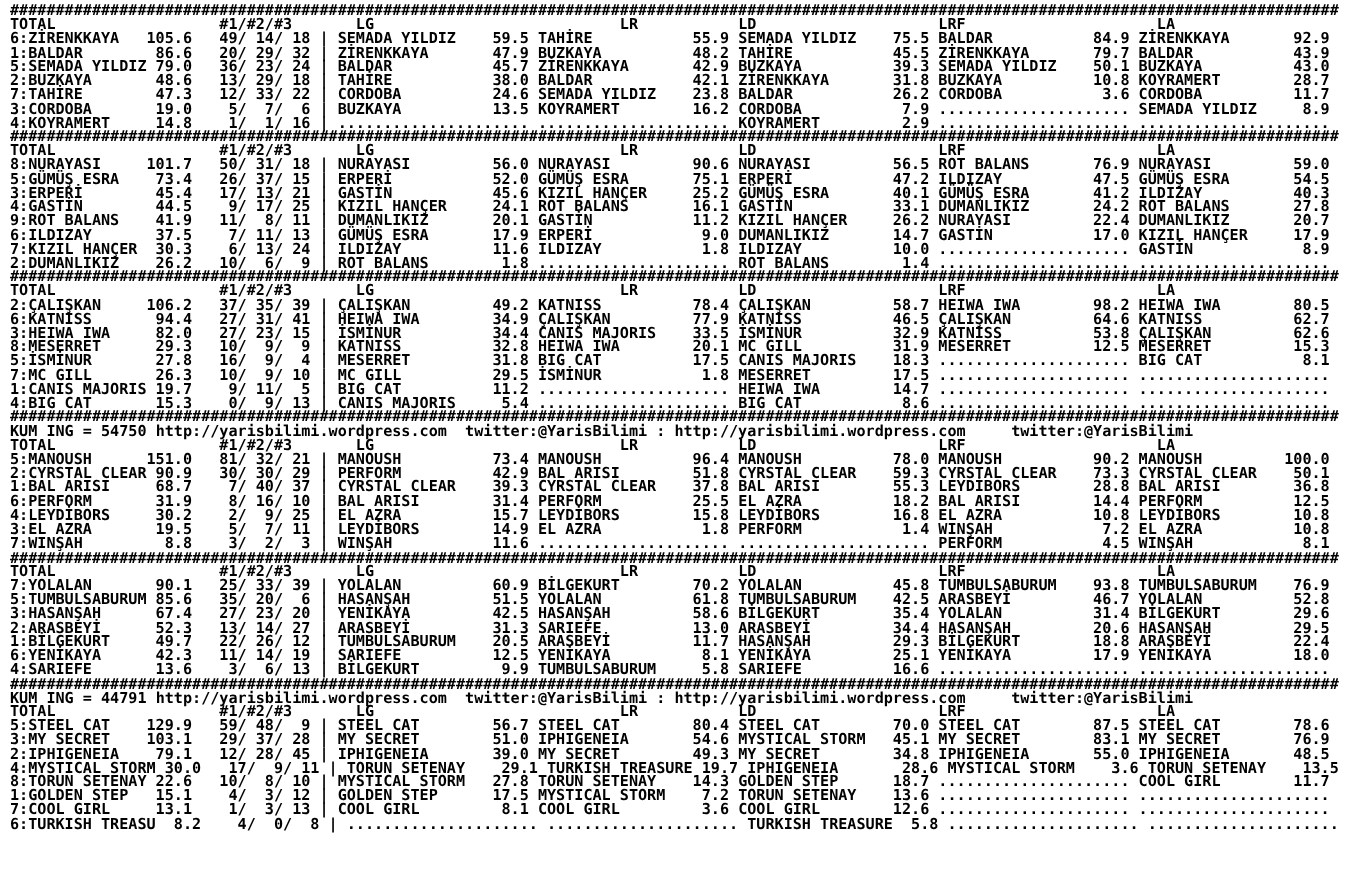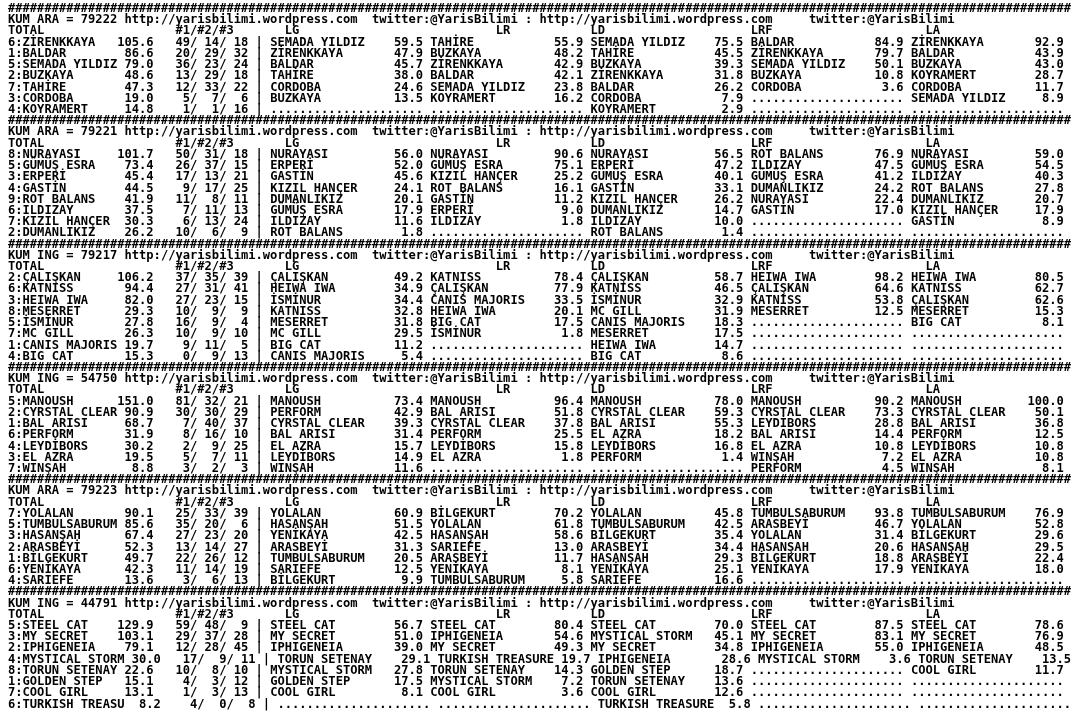--- a/index.html
+++ b/index.html
@@ -14,63 +14,59 @@
     letter-spacing:0;
   }
   .line{white-space:pre;height:11.22px;}
   .cell{white-space:pre;}
 </style>
 </head>
 <body>
 
 <div id="doc">
     <div class="line"><span class="cell">##################################################################################################################################################</span></div>
-    <div class="line"><span class="cell">KUM ARA = 79222 </span><span class="cell">http://yarisbilimi.wordpress.com</span><span class="cell">  </span><span class="cell">twitter:@YarisBilimi</span><span class="cell"> : </span><span class="cell">http://yarisbilimi.wordpress.com</span><span class="cell">     </span><span class="cell">twitter:@YarisBilimi</span></div>
     <div class="line"><span class="cell"></span><span class="cell">TOTAL</span><span class="cell">                  </span><span class="cell">#1/#2/#3</span><span class="cell">       </span><span class="cell">LG</span><span class="cell">                           </span><span class="cell">LR</span><span class="cell">           </span><span class="cell">LD</span><span class="cell">                    </span><span class="cell">LRF</span><span class="cell">                     </span><span class="cell">LA</span></div>
     <div class="line"><span class="cell">6:ZİRENKKAYA   </span><span class="cell">105.6</span><span class="cell">  </span><span class="cell"> 49/ 14/ 18</span><span class="cell"> | </span><span class="cell">SEMADA YILDIZ   </span><span class="cell"> 59.5</span><span class="cell"> </span><span class="cell">TAHİRE          </span><span class="cell"> 55.9</span><span class="cell"> </span><span class="cell">SEMADA YILDIZ   </span><span class="cell"> 75.5</span><span class="cell"> </span><span class="cell">BALDAR          </span><span class="cell"> 84.9</span><span class="cell"> </span><span class="cell">ZİRENKKAYA      </span><span class="cell"> 92.9</span></div>
     <div class="line"><span class="cell">1:BALDAR       </span><span class="cell"> 86.6</span><span class="cell">  </span><span class="cell"> 20/ 29/ 32</span><span class="cell"> | </span><span class="cell">ZİRENKKAYA      </span><span class="cell"> 47.9</span><span class="cell"> </span><span class="cell">BUZKAYA         </span><span class="cell"> 48.2</span><span class="cell"> </span><span class="cell">TAHİRE          </span><span class="cell"> 45.5</span><span class="cell"> </span><span class="cell">ZİRENKKAYA      </span><span class="cell"> 79.7</span><span class="cell"> </span><span class="cell">BALDAR          </span><span class="cell"> 43.9</span></div>
     <div class="line"><span class="cell">5:SEMADA YILDIZ</span><span class="cell"> 79.0</span><span class="cell">  </span><span class="cell"> 36/ 23/ 24</span><span class="cell"> | </span><span class="cell">BALDAR          </span><span class="cell"> 45.7</span><span class="cell"> </span><span class="cell">ZİRENKKAYA      </span><span class="cell"> 42.9</span><span class="cell"> </span><span class="cell">BUZKAYA         </span><span class="cell"> 39.3</span><span class="cell"> </span><span class="cell">SEMADA YILDIZ   </span><span class="cell"> 50.1</span><span class="cell"> </span><span class="cell">BUZKAYA         </span><span class="cell"> 43.0</span></div>
     <div class="line"><span class="cell">2:BUZKAYA      </span><span class="cell"> 48.6</span><span class="cell">  </span><span class="cell"> 13/ 29/ 18</span><span class="cell"> | </span><span class="cell">TAHİRE          </span><span class="cell"> 38.0</span><span class="cell"> </span><span class="cell">BALDAR          </span><span class="cell"> 42.1</span><span class="cell"> </span><span class="cell">ZİRENKKAYA      </span><span class="cell"> 31.8</span><span class="cell"> </span><span class="cell">BUZKAYA         </span><span class="cell"> 10.8</span><span class="cell"> </span><span class="cell">KOYRAMERT       </span><span class="cell"> 28.7</span></div>
     <div class="line"><span class="cell">7:TAHİRE       </span><span class="cell"> 47.3</span><span class="cell">  </span><span class="cell"> 12/ 33/ 22</span><span class="cell"> | </span><span class="cell">CORDOBA         </span><span class="cell"> 24.6</span><span class="cell"> </span><span class="cell">SEMADA YILDIZ   </span><span class="cell"> 23.8</span><span class="cell"> </span><span class="cell">BALDAR          </span><span class="cell"> 26.2</span><span class="cell"> </span><span class="cell">CORDOBA         </span><span class="cell">  3.6</span><span class="cell"> </span><span class="cell">CORDOBA         </span><span class="cell"> 11.7</span></div>
     <div class="line"><span class="cell">3:CORDOBA      </span><span class="cell"> 19.0</span><span class="cell">  </span><span class="cell">  5/  7/  6</span><span class="cell"> | </span><span class="cell">BUZKAYA         </span><span class="cell"> 13.5</span><span class="cell"> </span><span class="cell">KOYRAMERT       </span><span class="cell"> 16.2</span><span class="cell"> </span><span class="cell">CORDOBA         </span><span class="cell">  7.9</span><span class="cell"> </span><span class="cell">.....................</span><span class="cell"> </span><span class="cell">SEMADA YILDIZ   </span><span class="cell">  8.9</span></div>
     <div class="line"><span class="cell">4:KOYRAMERT    </span><span class="cell"> 14.8</span><span class="cell">  </span><span class="cell">  1/  1/ 16</span><span class="cell"> | </span><span class="cell">.....................</span><span class="cell"> </span><span class="cell">.....................</span><span class="cell"> </span><span class="cell">KOYRAMERT       </span><span class="cell">  2.9</span><span class="cell"> </span><span class="cell">.....................</span><span class="cell"> </span><span class="cell">.....................</span></div>
     <div class="line"><span class="cell">##################################################################################################################################################</span></div>
-    <div class="line"><span class="cell">KUM ARA = 79221 </span><span class="cell">http://yarisbilimi.wordpress.com</span><span class="cell">  </span><span class="cell">twitter:@YarisBilimi</span><span class="cell"> : </span><span class="cell">http://yarisbilimi.wordpress.com</span><span class="cell">     </span><span class="cell">twitter:@YarisBilimi</span></div>
     <div class="line"><span class="cell"></span><span class="cell">TOTAL</span><span class="cell">                  </span><span class="cell">#1/#2/#3</span><span class="cell">       </span><span class="cell">LG</span><span class="cell">                           </span><span class="cell">LR</span><span class="cell">           </span><span class="cell">LD</span><span class="cell">                    </span><span class="cell">LRF</span><span class="cell">                     </span><span class="cell">LA</span></div>
     <div class="line"><span class="cell">8:NURAYASI     </span><span class="cell">101.7</span><span class="cell">  </span><span class="cell"> 50/ 31/ 18</span><span class="cell"> | </span><span class="cell">NURAYASI        </span><span class="cell"> 56.0</span><span class="cell"> </span><span class="cell">NURAYASI        </span><span class="cell"> 90.6</span><span class="cell"> </span><span class="cell">NURAYASI        </span><span class="cell"> 56.5</span><span class="cell"> </span><span class="cell">ROT BALANS      </span><span class="cell"> 76.9</span><span class="cell"> </span><span class="cell">NURAYASI        </span><span class="cell"> 59.0</span></div>
     <div class="line"><span class="cell">5:GÜMÜŞ ESRA   </span><span class="cell"> 73.4</span><span class="cell">  </span><span class="cell"> 26/ 37/ 15</span><span class="cell"> | </span><span class="cell">ERPERİ          </span><span class="cell"> 52.0</span><span class="cell"> </span><span class="cell">GÜMÜŞ ESRA      </span><span class="cell"> 75.1</span><span class="cell"> </span><span class="cell">ERPERİ          </span><span class="cell"> 47.2</span><span class="cell"> </span><span class="cell">ILDIZAY         </span><span class="cell"> 47.5</span><span class="cell"> </span><span class="cell">GÜMÜŞ ESRA      </span><span class="cell"> 54.5</span></div>
     <div class="line"><span class="cell">3:ERPERİ       </span><span class="cell"> 45.4</span><span class="cell">  </span><span class="cell"> 17/ 13/ 21</span><span class="cell"> | </span><span class="cell">GASTİN          </span><span class="cell"> 45.6</span><span class="cell"> </span><span class="cell">KIZIL HANÇER    </span><span class="cell"> 25.2</span><span class="cell"> </span><span class="cell">GÜMÜŞ ESRA      </span><span class="cell"> 40.1</span><span class="cell"> </span><span class="cell">GÜMÜŞ ESRA      </span><span class="cell"> 41.2</span><span class="cell"> </span><span class="cell">ILDIZAY         </span><span class="cell"> 40.3</span></div>
     <div class="line"><span class="cell">4:GASTİN       </span><span class="cell"> 44.5</span><span class="cell">  </span><span class="cell">  9/ 17/ 25</span><span class="cell"> | </span><span class="cell">KIZIL HANÇER    </span><span class="cell"> 24.1</span><span class="cell"> </span><span class="cell">ROT BALANS      </span><span class="cell"> 16.1</span><span class="cell"> </span><span class="cell">GASTİN          </span><span class="cell"> 33.1</span><span class="cell"> </span><span class="cell">DUMANLIKIZ      </span><span class="cell"> 24.2</span><span class="cell"> </span><span class="cell">ROT BALANS      </span><span class="cell"> 27.8</span></div>
     <div class="line"><span class="cell">9:ROT BALANS   </span><span class="cell"> 41.9</span><span class="cell">  </span><span class="cell"> 11/  8/ 11</span><span class="cell"> | </span><span class="cell">DUMANLIKIZ      </span><span class="cell"> 20.1</span><span class="cell"> </span><span class="cell">GASTİN          </span><span class="cell"> 11.2</span><span class="cell"> </span><span class="cell">KIZIL HANÇER    </span><span class="cell"> 26.2</span><span class="cell"> </span><span class="cell">NURAYASI        </span><span class="cell"> 22.4</span><span class="cell"> </span><span class="cell">DUMANLIKIZ      </span><span class="cell"> 20.7</span></div>
     <div class="line"><span class="cell">6:ILDIZAY      </span><span class="cell"> 37.5</span><span class="cell">  </span><span class="cell">  7/ 11/ 13</span><span class="cell"> | </span><span class="cell">GÜMÜŞ ESRA      </span><span class="cell"> 17.9</span><span class="cell"> </span><span class="cell">ERPERİ          </span><span class="cell">  9.0</span><span class="cell"> </span><span class="cell">DUMANLIKIZ      </span><span class="cell"> 14.7</span><span class="cell"> </span><span class="cell">GASTİN          </span><span class="cell"> 17.0</span><span class="cell"> </span><span class="cell">KIZIL HANÇER    </span><span class="cell"> 17.9</span></div>
     <div class="line"><span class="cell">7:KIZIL HANÇER </span><span class="cell"> 30.3</span><span class="cell">  </span><span class="cell">  6/ 13/ 24</span><span class="cell"> | </span><span class="cell">ILDIZAY         </span><span class="cell"> 11.6</span><span class="cell"> </span><span class="cell">ILDIZAY         </span><span class="cell">  1.8</span><span class="cell"> </span><span class="cell">ILDIZAY         </span><span class="cell"> 10.0</span><span class="cell"> </span><span class="cell">.....................</span><span class="cell"> </span><span class="cell">GASTİN          </span><span class="cell">  8.9</span></div>
     <div class="line"><span class="cell">2:DUMANLIKIZ   </span><span class="cell"> 26.2</span><span class="cell">  </span><span class="cell"> 10/  6/  9</span><span class="cell"> | </span><span class="cell">ROT BALANS      </span><span class="cell">  1.8</span><span class="cell"> </span><span class="cell">.....................</span><span class="cell"> </span><span class="cell">ROT BALANS      </span><span class="cell">  1.4</span><span class="cell"> </span><span class="cell">.....................</span><span class="cell"> </span><span class="cell">.....................</span></div>
     <div class="line"><span class="cell">##################################################################################################################################################</span></div>
-    <div class="line"><span class="cell">KUM ING = 79217 </span><span class="cell">http://yarisbilimi.wordpress.com</span><span class="cell">  </span><span class="cell">twitter:@YarisBilimi</span><span class="cell"> : </span><span class="cell">http://yarisbilimi.wordpress.com</span><span class="cell">     </span><span class="cell">twitter:@YarisBilimi</span></div>
     <div class="line"><span class="cell"></span><span class="cell">TOTAL</span><span class="cell">                  </span><span class="cell">#1/#2/#3</span><span class="cell">       </span><span class="cell">LG</span><span class="cell">                           </span><span class="cell">LR</span><span class="cell">           </span><span class="cell">LD</span><span class="cell">                    </span><span class="cell">LRF</span><span class="cell">                     </span><span class="cell">LA</span></div>
     <div class="line"><span class="cell">2:ÇALIŞKAN     </span><span class="cell">106.2</span><span class="cell">  </span><span class="cell"> 37/ 35/ 39</span><span class="cell"> | </span><span class="cell">ÇALIŞKAN        </span><span class="cell"> 49.2</span><span class="cell"> </span><span class="cell">KATNISS         </span><span class="cell"> 78.4</span><span class="cell"> </span><span class="cell">ÇALIŞKAN        </span><span class="cell"> 58.7</span><span class="cell"> </span><span class="cell">HEIWA IWA       </span><span class="cell"> 98.2</span><span class="cell"> </span><span class="cell">HEIWA IWA       </span><span class="cell"> 80.5</span></div>
     <div class="line"><span class="cell">6:KATNISS      </span><span class="cell"> 94.4</span><span class="cell">  </span><span class="cell"> 27/ 31/ 41</span><span class="cell"> | </span><span class="cell">HEIWA IWA       </span><span class="cell"> 34.9</span><span class="cell"> </span><span class="cell">ÇALIŞKAN        </span><span class="cell"> 77.9</span><span class="cell"> </span><span class="cell">KATNISS         </span><span class="cell"> 46.5</span><span class="cell"> </span><span class="cell">ÇALIŞKAN        </span><span class="cell"> 64.6</span><span class="cell"> </span><span class="cell">KATNISS         </span><span class="cell"> 62.7</span></div>
     <div class="line"><span class="cell">3:HEIWA IWA    </span><span class="cell"> 82.0</span><span class="cell">  </span><span class="cell"> 27/ 23/ 15</span><span class="cell"> | </span><span class="cell">İSMİNUR         </span><span class="cell"> 34.4</span><span class="cell"> </span><span class="cell">CANIS MAJORIS   </span><span class="cell"> 33.5</span><span class="cell"> </span><span class="cell">İSMİNUR         </span><span class="cell"> 32.9</span><span class="cell"> </span><span class="cell">KATNISS         </span><span class="cell"> 53.8</span><span class="cell"> </span><span class="cell">ÇALIŞKAN        </span><span class="cell"> 62.6</span></div>
     <div class="line"><span class="cell">8:MESERRET     </span><span class="cell"> 29.3</span><span class="cell">  </span><span class="cell"> 10/  9/  9</span><span class="cell"> | </span><span class="cell">KATNISS         </span><span class="cell"> 32.8</span><span class="cell"> </span><span class="cell">HEIWA IWA       </span><span class="cell"> 20.1</span><span class="cell"> </span><span class="cell">MC GILL         </span><span class="cell"> 31.9</span><span class="cell"> </span><span class="cell">MESERRET        </span><span class="cell"> 12.5</span><span class="cell"> </span><span class="cell">MESERRET        </span><span class="cell"> 15.3</span></div>
     <div class="line"><span class="cell">5:İSMİNUR      </span><span class="cell"> 27.8</span><span class="cell">  </span><span class="cell"> 16/  9/  4</span><span class="cell"> | </span><span class="cell">MESERRET        </span><span class="cell"> 31.8</span><span class="cell"> </span><span class="cell">BIG CAT         </span><span class="cell"> 17.5</span><span class="cell"> </span><span class="cell">CANIS MAJORIS   </span><span class="cell"> 18.3</span><span class="cell"> </span><span class="cell">.....................</span><span class="cell"> </span><span class="cell">BIG CAT         </span><span class="cell">  8.1</span></div>
     <div class="line"><span class="cell">7:MC GILL      </span><span class="cell"> 26.3</span><span class="cell">  </span><span class="cell"> 10/  9/ 10</span><span class="cell"> | </span><span class="cell">MC GILL         </span><span class="cell"> 29.5</span><span class="cell"> </span><span class="cell">İSMİNUR         </span><span class="cell">  1.8</span><span class="cell"> </span><span class="cell">MESERRET        </span><span class="cell"> 17.5</span><span class="cell"> </span><span class="cell">.....................</span><span class="cell"> </span><span class="cell">.....................</span></div>
     <div class="line"><span class="cell">1:CANIS MAJORIS</span><span class="cell"> 19.7</span><span class="cell">  </span><span class="cell">  9/ 11/  5</span><span class="cell"> | </span><span class="cell">BIG CAT         </span><span class="cell"> 11.2</span><span class="cell"> </span><span class="cell">.....................</span><span class="cell"> </span><span class="cell">HEIWA IWA       </span><span class="cell"> 14.7</span><span class="cell"> </span><span class="cell">.....................</span><span class="cell"> </span><span class="cell">.....................</span></div>
     <div class="line"><span class="cell">4:BIG CAT      </span><span class="cell"> 15.3</span><span class="cell">  </span><span class="cell">  0/  9/ 13</span><span class="cell"> | </span><span class="cell">CANIS MAJORIS   </span><span class="cell">  5.4</span><span class="cell"> </span><span class="cell">.....................</span><span class="cell"> </span><span class="cell">BIG CAT         </span><span class="cell">  8.6</span><span class="cell"> </span><span class="cell">.....................</span><span class="cell"> </span><span class="cell">.....................</span></div>
     <div class="line"><span class="cell">##################################################################################################################################################</span></div>
     <div class="line"><span class="cell">KUM ING = 54750 </span><span class="cell">http://yarisbilimi.wordpress.com</span><span class="cell">  </span><span class="cell">twitter:@YarisBilimi</span><span class="cell"> : </span><span class="cell">http://yarisbilimi.wordpress.com</span><span class="cell">     </span><span class="cell">twitter:@YarisBilimi</span></div>
     <div class="line"><span class="cell"></span><span class="cell">TOTAL</span><span class="cell">                  </span><span class="cell">#1/#2/#3</span><span class="cell">       </span><span class="cell">LG</span><span class="cell">                           </span><span class="cell">LR</span><span class="cell">           </span><span class="cell">LD</span><span class="cell">                    </span><span class="cell">LRF</span><span class="cell">                     </span><span class="cell">LA</span></div>
     <div class="line"><span class="cell">5:MANOUSH      </span><span class="cell">151.0</span><span class="cell">  </span><span class="cell"> 81/ 32/ 21</span><span class="cell"> | </span><span class="cell">MANOUSH         </span><span class="cell"> 73.4</span><span class="cell"> </span><span class="cell">MANOUSH         </span><span class="cell"> 96.4</span><span class="cell"> </span><span class="cell">MANOUSH         </span><span class="cell"> 78.0</span><span class="cell"> </span><span class="cell">MANOUSH         </span><span class="cell"> 90.2</span><span class="cell"> </span><span class="cell">MANOUSH         </span><span class="cell">100.0</span></div>
     <div class="line"><span class="cell">2:CYRSTAL CLEAR</span><span class="cell"> 90.9</span><span class="cell">  </span><span class="cell"> 30/ 30/ 29</span><span class="cell"> | </span><span class="cell">PERFORM         </span><span class="cell"> 42.9</span><span class="cell"> </span><span class="cell">BAL ARISI       </span><span class="cell"> 51.8</span><span class="cell"> </span><span class="cell">CYRSTAL CLEAR   </span><span class="cell"> 59.3</span><span class="cell"> </span><span class="cell">CYRSTAL CLEAR   </span><span class="cell"> 73.3</span><span class="cell"> </span><span class="cell">CYRSTAL CLEAR   </span><span class="cell"> 50.1</span></div>
     <div class="line"><span class="cell">1:BAL ARISI    </span><span class="cell"> 68.7</span><span class="cell">  </span><span class="cell">  7/ 40/ 37</span><span class="cell"> | </span><span class="cell">CYRSTAL CLEAR   </span><span class="cell"> 39.3</span><span class="cell"> </span><span class="cell">CYRSTAL CLEAR   </span><span class="cell"> 37.8</span><span class="cell"> </span><span class="cell">BAL ARISI       </span><span class="cell"> 55.3</span><span class="cell"> </span><span class="cell">LEYDİBORS       </span><span class="cell"> 28.8</span><span class="cell"> </span><span class="cell">BAL ARISI       </span><span class="cell"> 36.8</span></div>
     <div class="line"><span class="cell">6:PERFORM      </span><span class="cell"> 31.9</span><span class="cell">  </span><span class="cell">  8/ 16/ 10</span><span class="cell"> | </span><span class="cell">BAL ARISI       </span><span class="cell"> 31.4</span><span class="cell"> </span><span class="cell">PERFORM         </span><span class="cell"> 25.5</span><span class="cell"> </span><span class="cell">EL AZRA         </span><span class="cell"> 18.2</span><span class="cell"> </span><span class="cell">BAL ARISI       </span><span class="cell"> 14.4</span><span class="cell"> </span><span class="cell">PERFORM         </span><span class="cell"> 12.5</span></div>
     <div class="line"><span class="cell">4:LEYDİBORS    </span><span class="cell"> 30.2</span><span class="cell">  </span><span class="cell">  2/  9/ 25</span><span class="cell"> | </span><span class="cell">EL AZRA         </span><span class="cell"> 15.7</span><span class="cell"> </span><span class="cell">LEYDİBORS       </span><span class="cell"> 15.8</span><span class="cell"> </span><span class="cell">LEYDİBORS       </span><span class="cell"> 16.8</span><span class="cell"> </span><span class="cell">EL AZRA         </span><span class="cell"> 10.8</span><span class="cell"> </span><span class="cell">LEYDİBORS       </span><span class="cell"> 10.8</span></div>
     <div class="line"><span class="cell">3:EL AZRA      </span><span class="cell"> 19.5</span><span class="cell">  </span><span class="cell">  5/  7/ 11</span><span class="cell"> | </span><span class="cell">LEYDİBORS       </span><span class="cell"> 14.9</span><span class="cell"> </span><span class="cell">EL AZRA         </span><span class="cell">  1.8</span><span class="cell"> </span><span class="cell">PERFORM         </span><span class="cell">  1.4</span><span class="cell"> </span><span class="cell">WINŞAH          </span><span class="cell">  7.2</span><span class="cell"> </span><span class="cell">EL AZRA         </span><span class="cell"> 10.8</span></div>
     <div class="line"><span class="cell">7:WINŞAH       </span><span class="cell">  8.8</span><span class="cell">  </span><span class="cell">  3/  2/  3</span><span class="cell"> | </span><span class="cell">WINŞAH          </span><span class="cell"> 11.6</span><span class="cell"> </span><span class="cell">.....................</span><span class="cell"> </span><span class="cell">.....................</span><span class="cell"> </span><span class="cell">PERFORM         </span><span class="cell">  4.5</span><span class="cell"> </span><span class="cell">WINŞAH          </span><span class="cell">  8.1</span></div>
     <div class="line"><span class="cell">##################################################################################################################################################</span></div>
-    <div class="line"><span class="cell">KUM ARA = 79223 </span><span class="cell">http://yarisbilimi.wordpress.com</span><span class="cell">  </span><span class="cell">twitter:@YarisBilimi</span><span class="cell"> : </span><span class="cell">http://yarisbilimi.wordpress.com</span><span class="cell">     </span><span class="cell">twitter:@YarisBilimi</span></div>
     <div class="line"><span class="cell"></span><span class="cell">TOTAL</span><span class="cell">                  </span><span class="cell">#1/#2/#3</span><span class="cell">       </span><span class="cell">LG</span><span class="cell">                           </span><span class="cell">LR</span><span class="cell">           </span><span class="cell">LD</span><span class="cell">                    </span><span class="cell">LRF</span><span class="cell">                     </span><span class="cell">LA</span></div>
     <div class="line"><span class="cell">7:YOLALAN      </span><span class="cell"> 90.1</span><span class="cell">  </span><span class="cell"> 25/ 33/ 39</span><span class="cell"> | </span><span class="cell">YOLALAN         </span><span class="cell"> 60.9</span><span class="cell"> </span><span class="cell">BİLGEKURT       </span><span class="cell"> 70.2</span><span class="cell"> </span><span class="cell">YOLALAN         </span><span class="cell"> 45.8</span><span class="cell"> </span><span class="cell">TUMBULSABURUM   </span><span class="cell"> 93.8</span><span class="cell"> </span><span class="cell">TUMBULSABURUM   </span><span class="cell"> 76.9</span></div>
     <div class="line"><span class="cell">5:TUMBULSABURUM</span><span class="cell"> 85.6</span><span class="cell">  </span><span class="cell"> 35/ 20/  6</span><span class="cell"> | </span><span class="cell">HASANŞAH        </span><span class="cell"> 51.5</span><span class="cell"> </span><span class="cell">YOLALAN         </span><span class="cell"> 61.8</span><span class="cell"> </span><span class="cell">TUMBULSABURUM   </span><span class="cell"> 42.5</span><span class="cell"> </span><span class="cell">ARASBEYİ        </span><span class="cell"> 46.7</span><span class="cell"> </span><span class="cell">YOLALAN         </span><span class="cell"> 52.8</span></div>
     <div class="line"><span class="cell">3:HASANŞAH     </span><span class="cell"> 67.4</span><span class="cell">  </span><span class="cell"> 27/ 23/ 20</span><span class="cell"> | </span><span class="cell">YENİKAYA        </span><span class="cell"> 42.5</span><span class="cell"> </span><span class="cell">HASANŞAH        </span><span class="cell"> 58.6</span><span class="cell"> </span><span class="cell">BİLGEKURT       </span><span class="cell"> 35.4</span><span class="cell"> </span><span class="cell">YOLALAN         </span><span class="cell"> 31.4</span><span class="cell"> </span><span class="cell">BİLGEKURT       </span><span class="cell"> 29.6</span></div>
     <div class="line"><span class="cell">2:ARASBEYİ     </span><span class="cell"> 52.3</span><span class="cell">  </span><span class="cell"> 13/ 14/ 27</span><span class="cell"> | </span><span class="cell">ARASBEYİ        </span><span class="cell"> 31.3</span><span class="cell"> </span><span class="cell">SARIEFE         </span><span class="cell"> 13.0</span><span class="cell"> </span><span class="cell">ARASBEYİ        </span><span class="cell"> 34.4</span><span class="cell"> </span><span class="cell">HASANŞAH        </span><span class="cell"> 20.6</span><span class="cell"> </span><span class="cell">HASANŞAH        </span><span class="cell"> 29.5</span></div>
     <div class="line"><span class="cell">1:BİLGEKURT    </span><span class="cell"> 49.7</span><span class="cell">  </span><span class="cell"> 22/ 26/ 12</span><span class="cell"> | </span><span class="cell">TUMBULSABURUM   </span><span class="cell"> 20.5</span><span class="cell"> </span><span class="cell">ARASBEYİ        </span><span class="cell"> 11.7</span><span class="cell"> </span><span class="cell">HASANŞAH        </span><span class="cell"> 29.3</span><span class="cell"> </span><span class="cell">BİLGEKURT       </span><span class="cell"> 18.8</span><span class="cell"> </span><span class="cell">ARASBEYİ        </span><span class="cell"> 22.4</span></div>
     <div class="line"><span class="cell">6:YENİKAYA     </span><span class="cell"> 42.3</span><span class="cell">  </span><span class="cell"> 11/ 14/ 19</span><span class="cell"> | </span><span class="cell">SARIEFE         </span><span class="cell"> 12.5</span><span class="cell"> </span><span class="cell">YENİKAYA        </span><span class="cell">  8.1</span><span class="cell"> </span><span class="cell">YENİKAYA        </span><span class="cell"> 25.1</span><span class="cell"> </span><span class="cell">YENİKAYA        </span><span class="cell"> 17.9</span><span class="cell"> </span><span class="cell">YENİKAYA        </span><span class="cell"> 18.0</span></div>
     <div class="line"><span class="cell">4:SARIEFE      </span><span class="cell"> 13.6</span><span class="cell">  </span><span class="cell">  3/  6/ 13</span><span class="cell"> | </span><span class="cell">BİLGEKURT       </span><span class="cell">  9.9</span><span class="cell"> </span><span class="cell">TUMBULSABURUM   </span><span class="cell">  5.8</span><span class="cell"> </span><span class="cell">SARIEFE         </span><span class="cell"> 16.6</span><span class="cell"> </span><span class="cell">.....................</span><span class="cell"> </span><span class="cell">.....................</span></div>
     <div class="line"><span class="cell">##################################################################################################################################################</span></div>
     <div class="line"><span class="cell">KUM ING = 44791 </span><span class="cell">http://yarisbilimi.wordpress.com</span><span class="cell">  </span><span class="cell">twitter:@YarisBilimi</span><span class="cell"> : </span><span class="cell">http://yarisbilimi.wordpress.com</span><span class="cell">     </span><span class="cell">twitter:@YarisBilimi</span></div>

